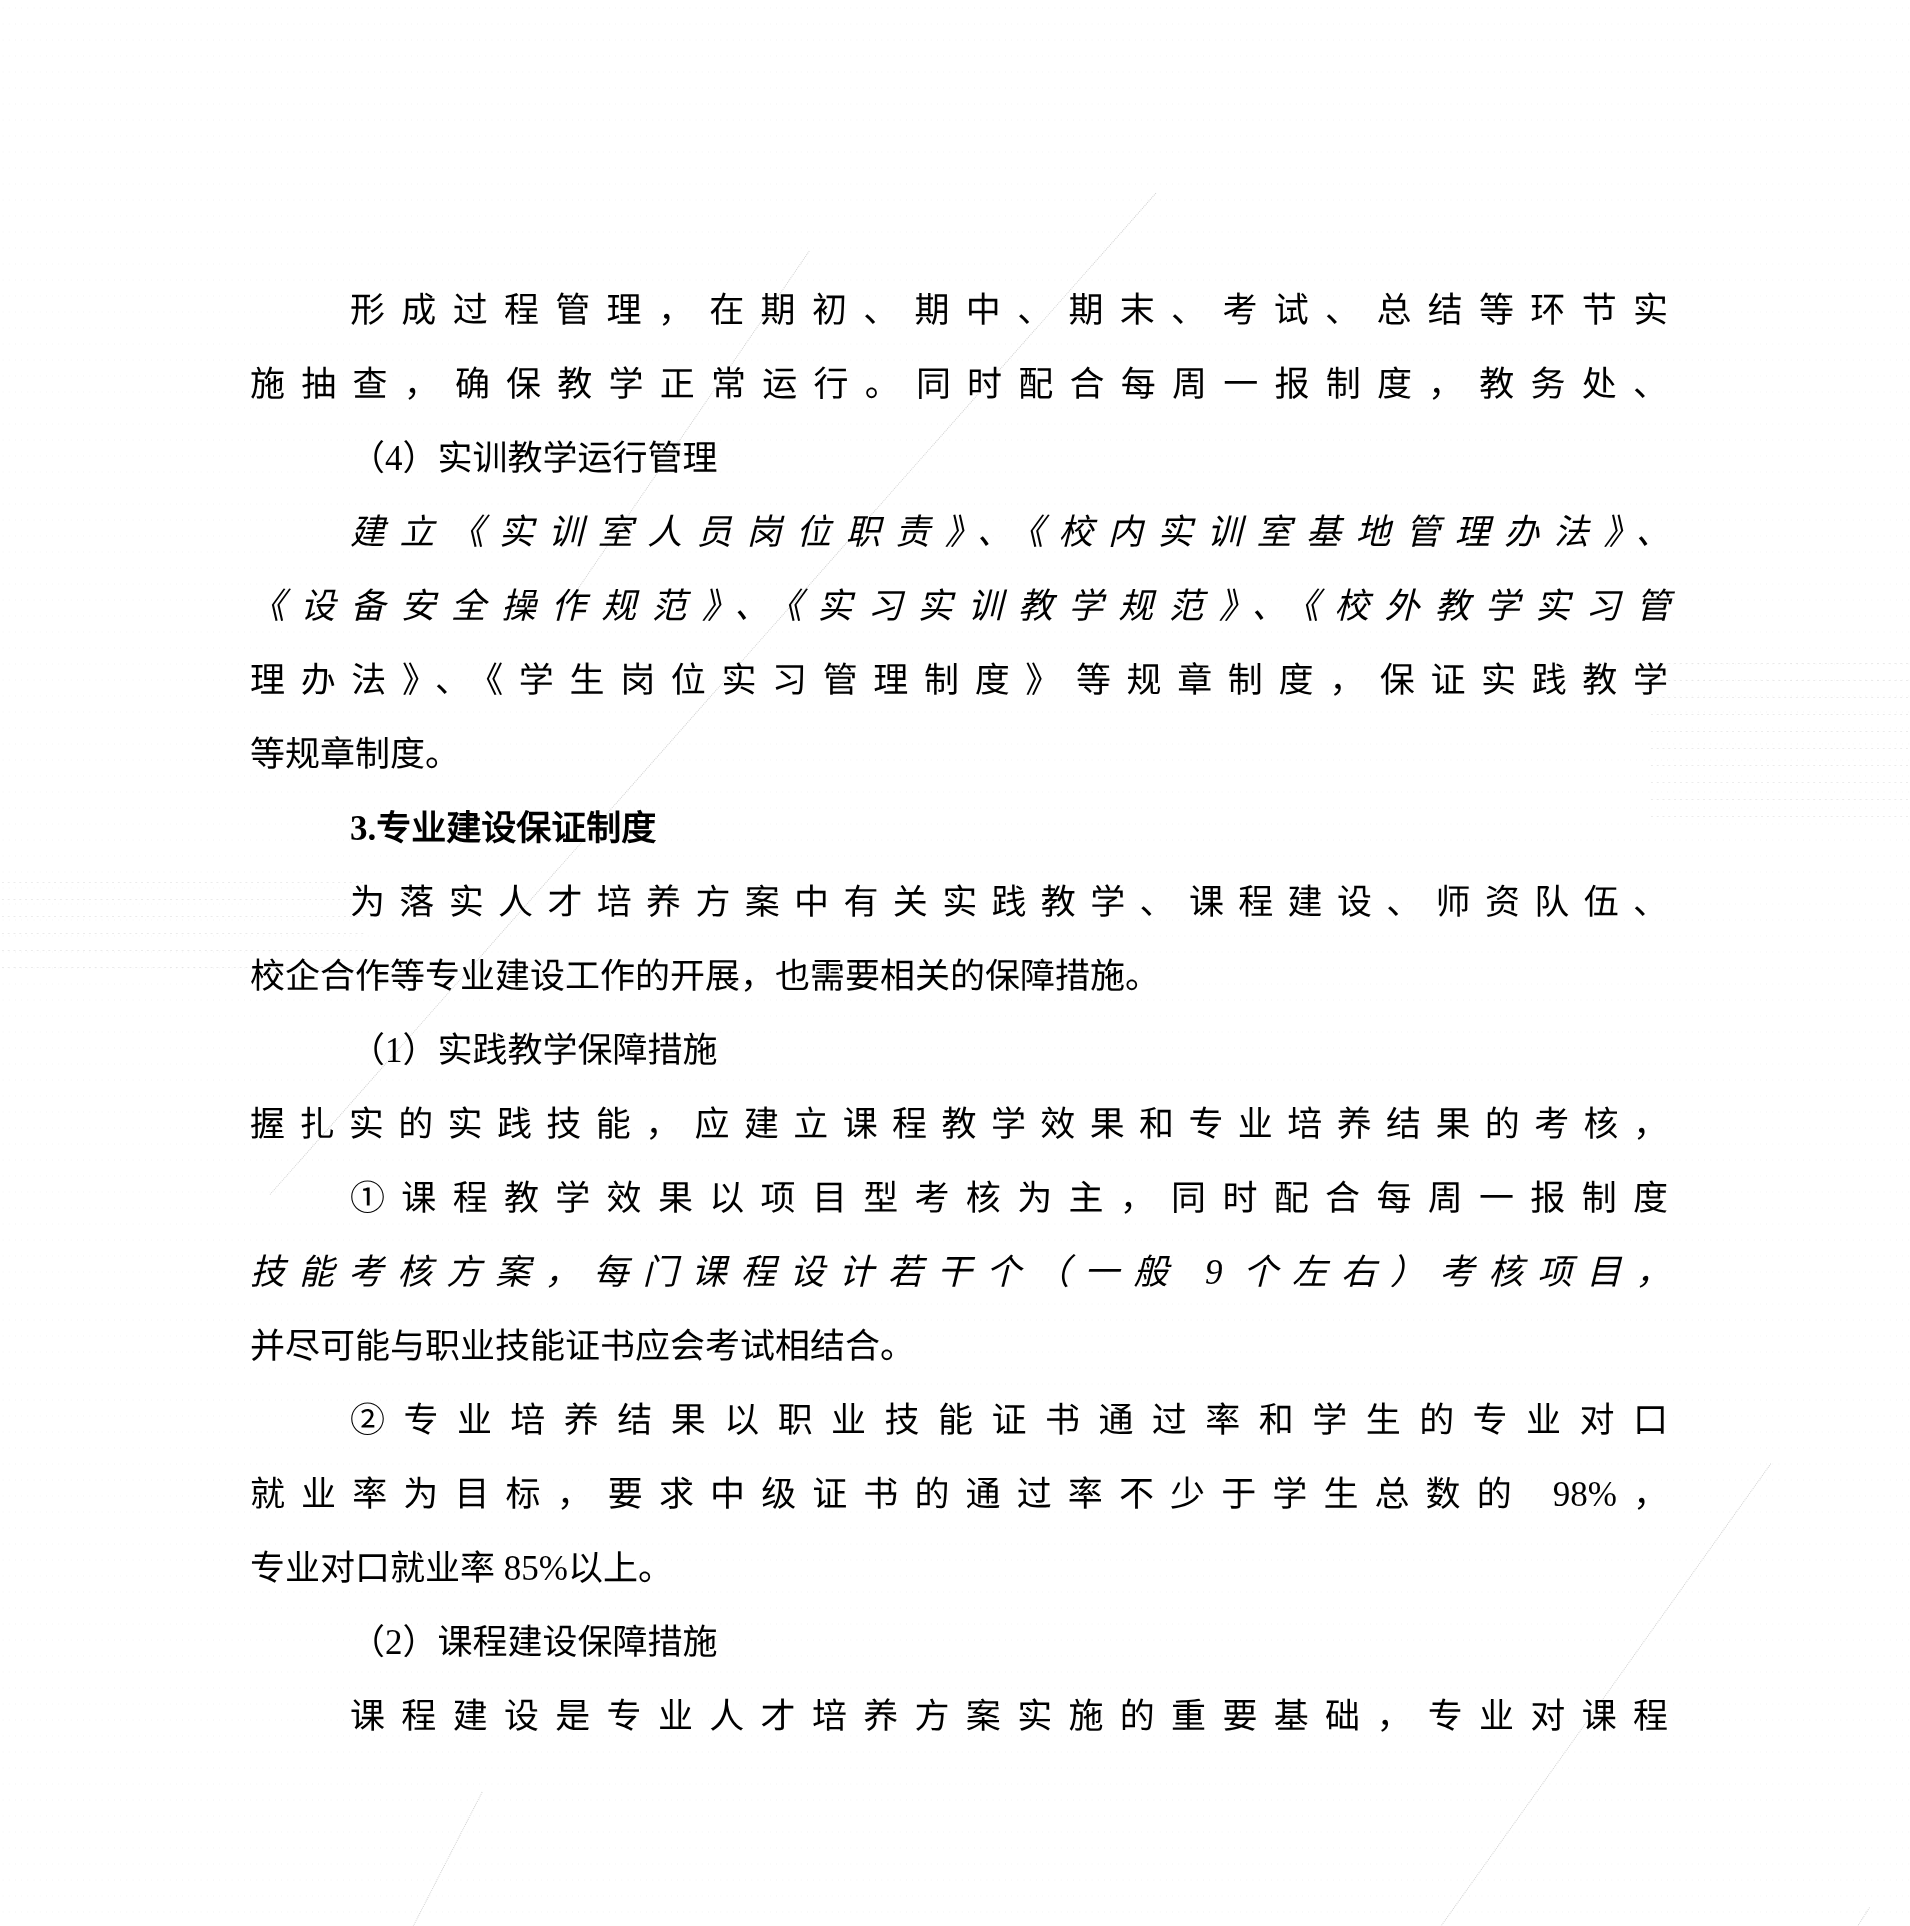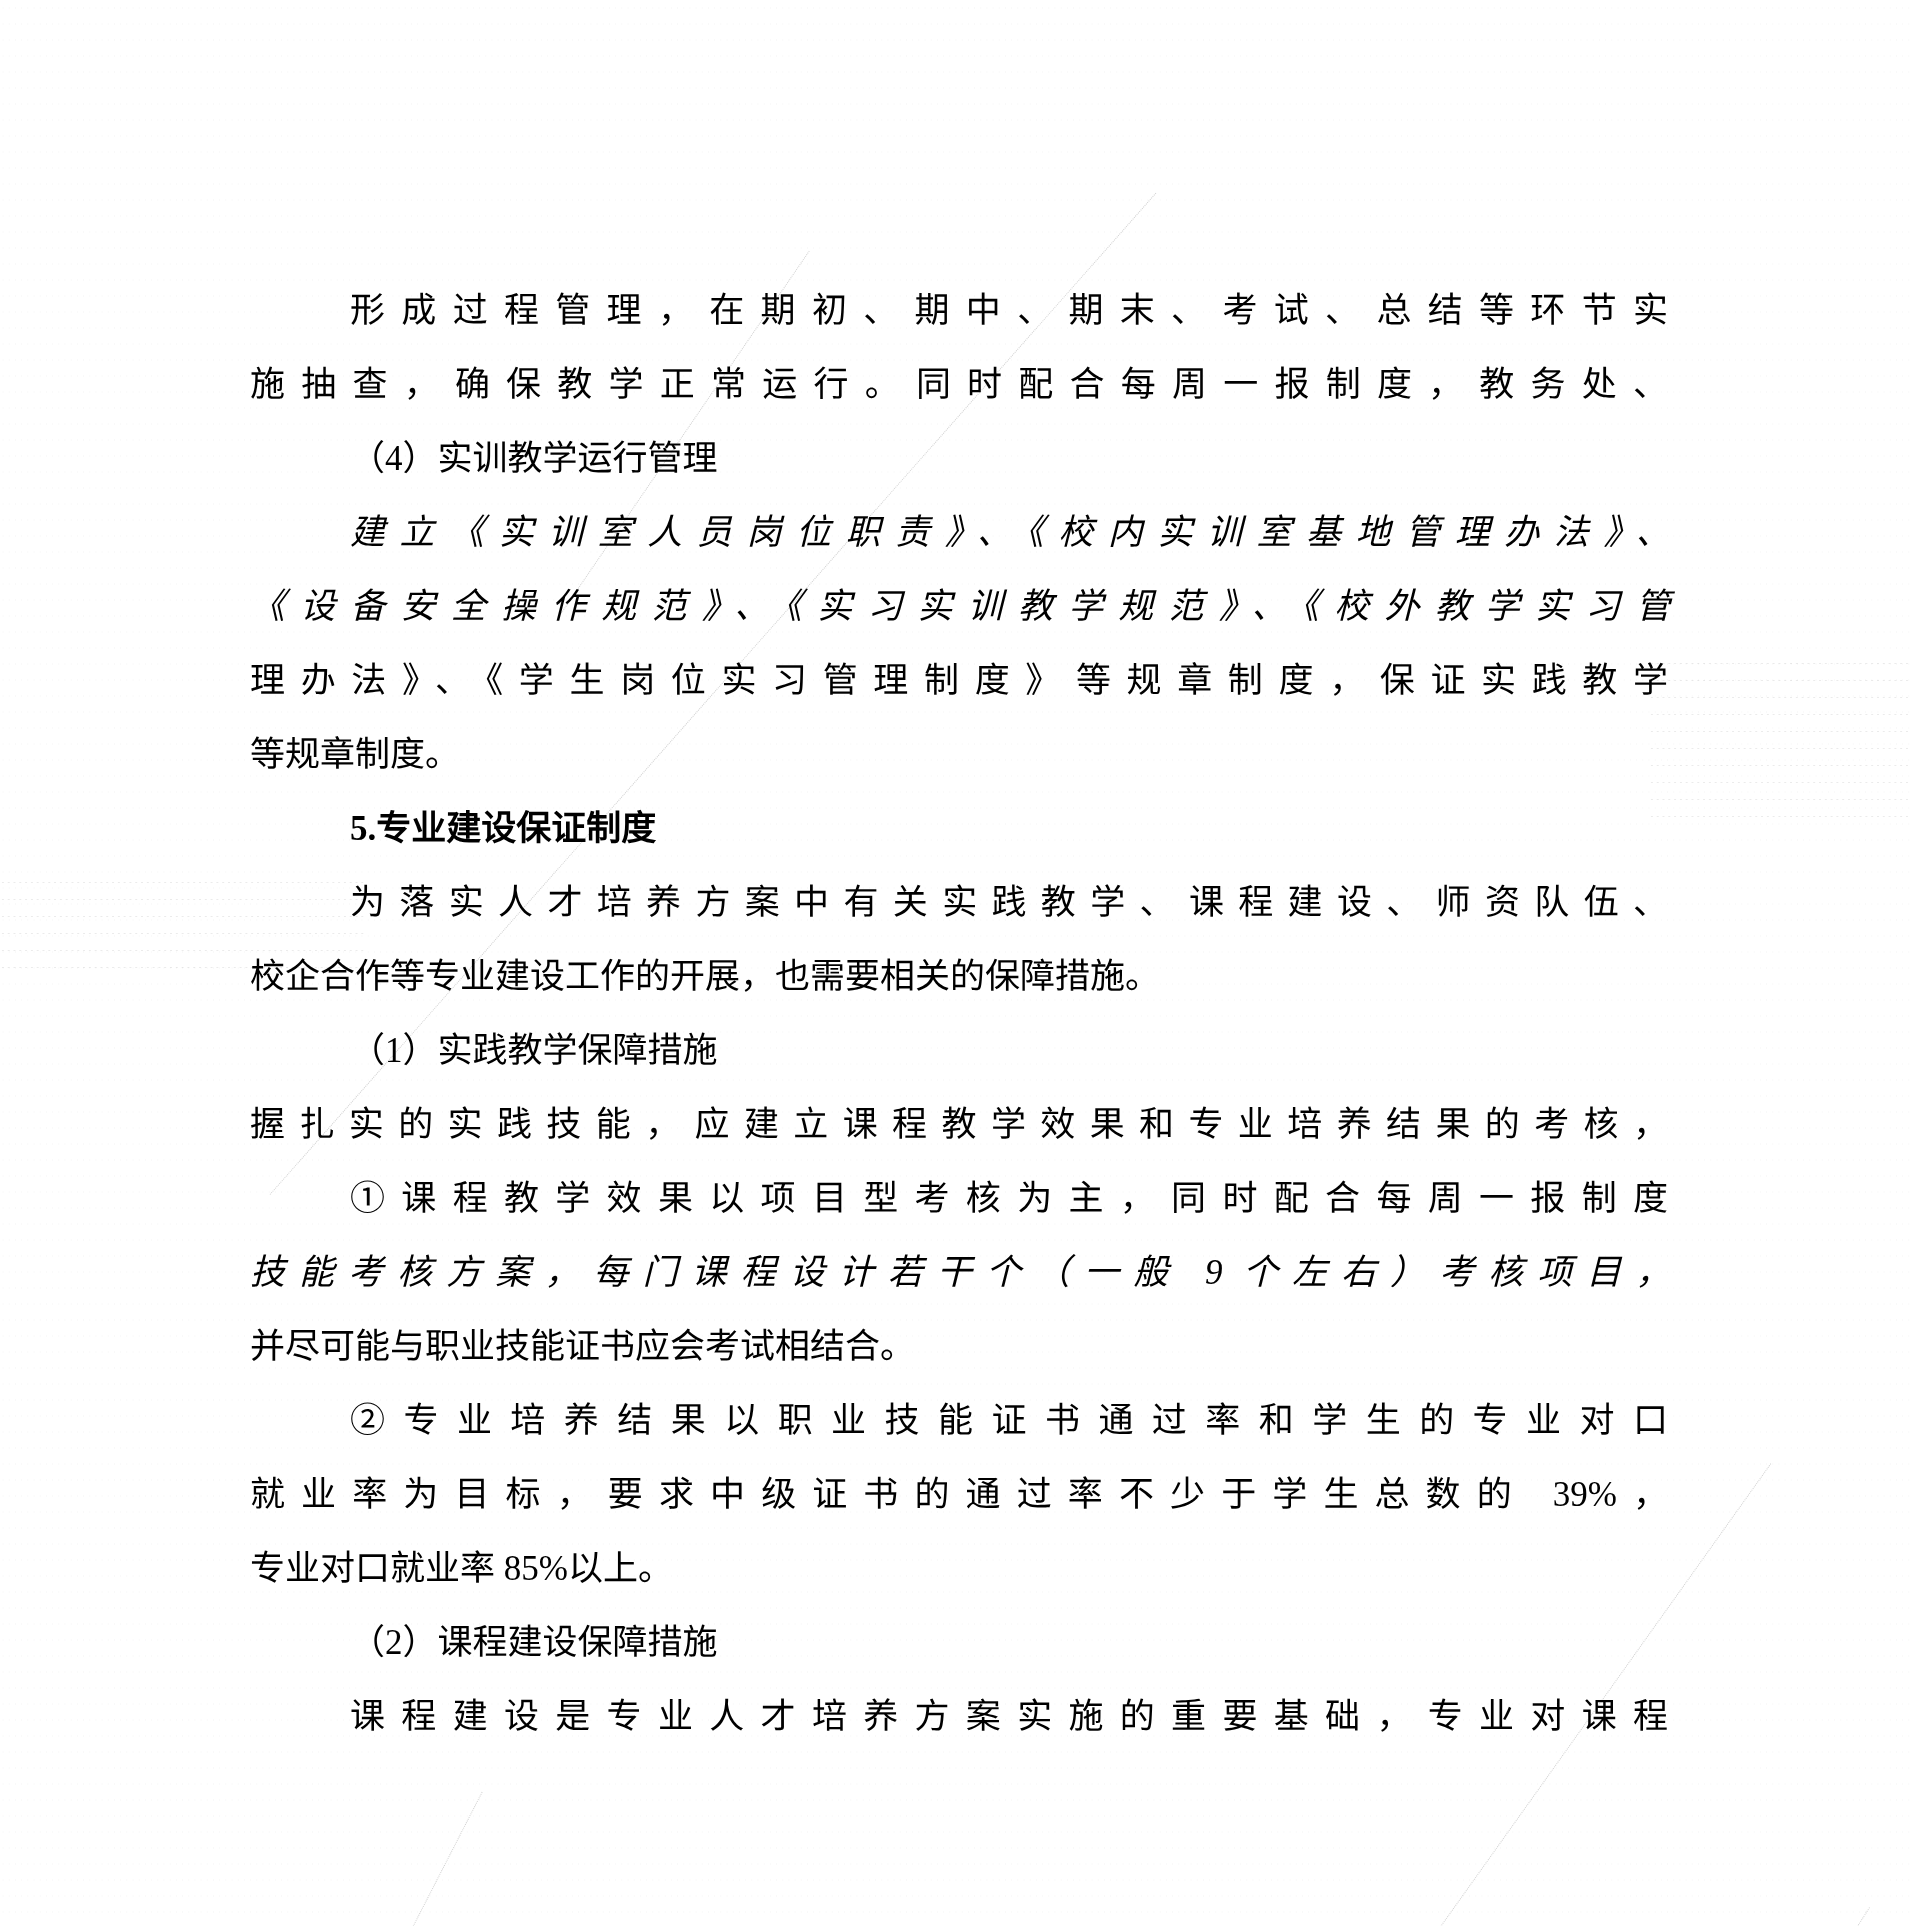--- a/index.html
+++ b/index.html
@@ -88,28 +88,28 @@
 <div class="diag diag5"></div>
 
 <div class="text-block">
   <div class="line j ind">形成过程管理，在期初、期中、期末、考试、总结等环节实</div>
   <div class="line j">施抽查，确保教学正常运行。同时配合每周一报制度，教务处、</div>
   <div class="line ind">（4）实训教学运行管理</div>
   <div class="line j ind tight">建立《实训室人员岗位职责》、《校内实训室基地管理办法》、</div>
   <div class="line j tight">《设备安全操作规范》、《实习实训教学规范》、《校外教学实习管</div>
   <div class="line j">理办法》、《学生岗位实习管理制度》等规章制度，保证实践教学</div>
   <div class="line">等规章制度。</div>
-  <div class="line ind bold">5.专业建设保证制度</div>
+  <div class="line ind bold">3.专业建设保证制度</div>
   <div class="line j ind">为落实人才培养方案中有关实践教学、课程建设、师资队伍、</div>
   <div class="line">校企合作等专业建设工作的开展，也需要相关的保障措施。</div>
   <div class="line ind">（1）实践教学保障措施</div>
   <div class="line j">握扎实的实践技能，应建立课程教学效果和专业培养结果的考核，</div>
   <div class="line j ind">①课程教学效果以项目型考核为主，同时配合每周一报制度</div>
   <div class="line j tight">技能考核方案，每门课程设计若干个（一般 9 个左右）考核项目，</div>
   <div class="line">并尽可能与职业技能证书应会考试相结合。</div>
   <div class="line j ind">②专业培养结果以职业技能证书通过率和学生的专业对口</div>
-  <div class="line j">就业率为目标，要求中级证书的通过率不少于学生总数的 39%，</div>
+  <div class="line j">就业率为目标，要求中级证书的通过率不少于学生总数的 98%，</div>
   <div class="line">专业对口就业率 85%以上。</div>
   <div class="line ind">（2）课程建设保障措施</div>
   <div class="line j ind">课程建设是专业人才培养方案实施的重要基础，专业对课程</div>
 
 </div>
 
 
 </body></html>

